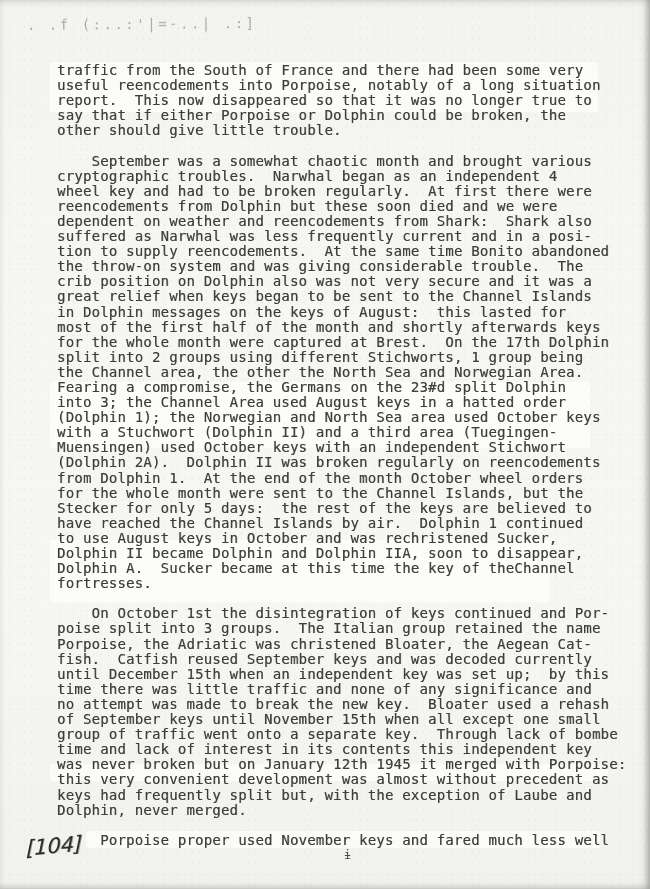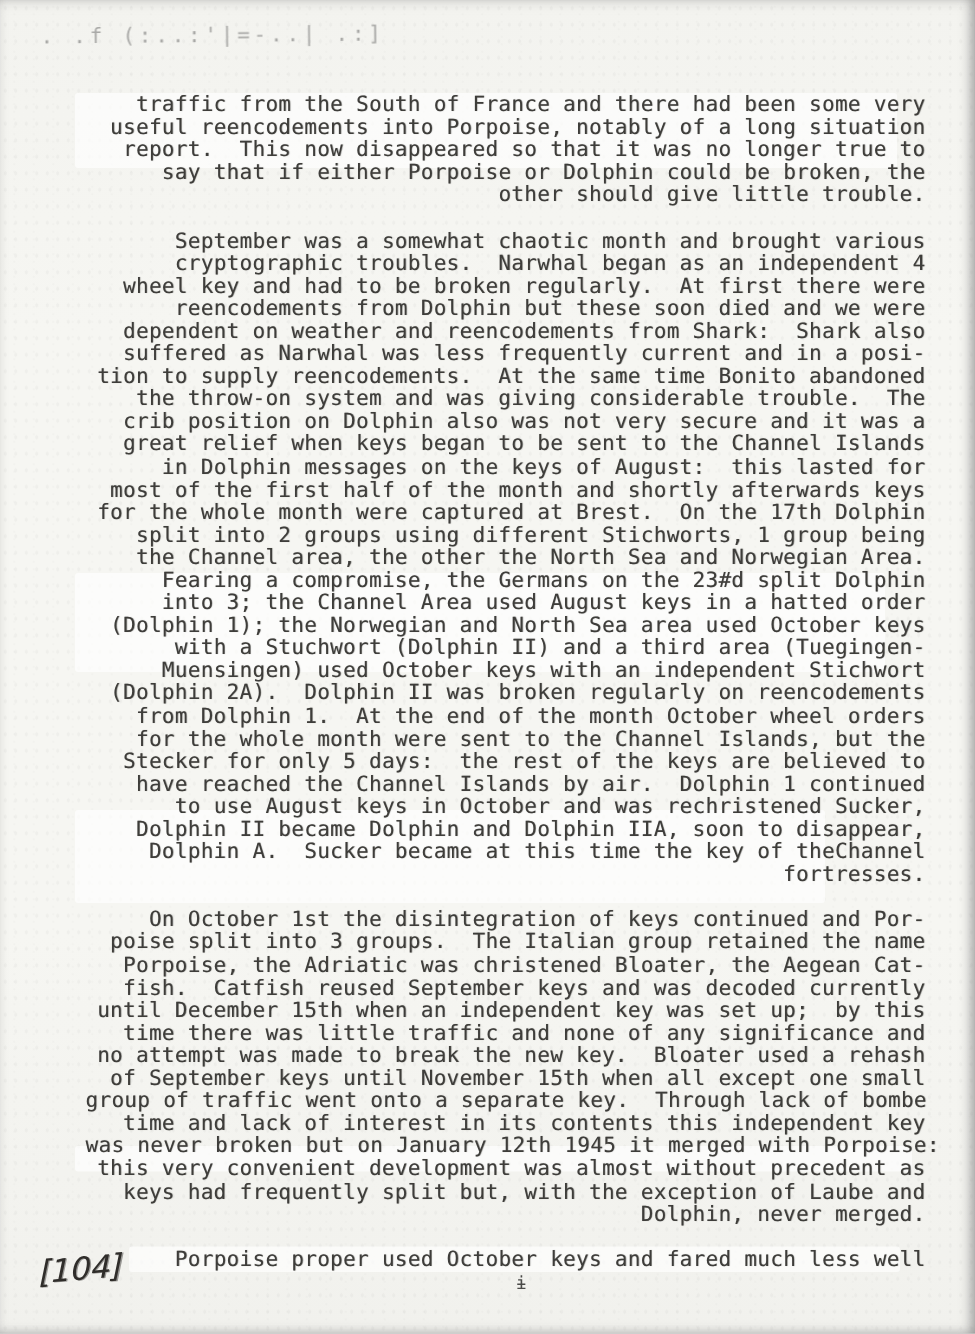--- a/index.html
+++ b/index.html
@@ -42,21 +42,20 @@
   }
   .text-block{
     position:absolute;left:57px;top:63px;width:560px;
     font-size:14px;line-height:15.1px;letter-spacing:.2px;
     color:#3e3d3a;
     text-shadow:.4px .3px .5px rgba(62,61,58,.5);
   }
   .para{
     margin:0 0 15.1px 0;
     white-space:pre;
-    text-align:right;
   }
   .pagenum{
     position:absolute;left:26px;top:834px;
     font-family:"DejaVu Sans",sans-serif;
     font-style:italic;
     font-size:21px;
     color:#2f2d2a;
     transform:rotate(-5deg) skewX(-6deg);
     text-shadow:.9px .4px 0 rgba(47,45,42,.45);
   }
@@ -122,20 +121,20 @@
 until December 15th when an independent key was set up;  by this
 time there was little traffic and none of any significance and
 no attempt was made to break the new key.  Bloater used a rehash
 of September keys until November 15th when all except one small
 group of traffic went onto a separate key.  Through lack of bombe
 time and lack of interest in its contents this independent key
 was never broken but on January 12th 1945 it merged with Porpoise:
 this very convenient development was almost without precedent as
 keys had frequently split but, with the exception of Laube and
 Dolphin, never merged.</p>
-    <p class="para">     Porpoise proper used October keys and fared much less well</p>
+    <p class="para">     Porpoise proper used November keys and fared much less well</p>
   </div>
 
   <div class="pagenum">[104]</div>
 
   <div class="center-mark">ɨ</div>
 
 </div>
 
 </body></html>

